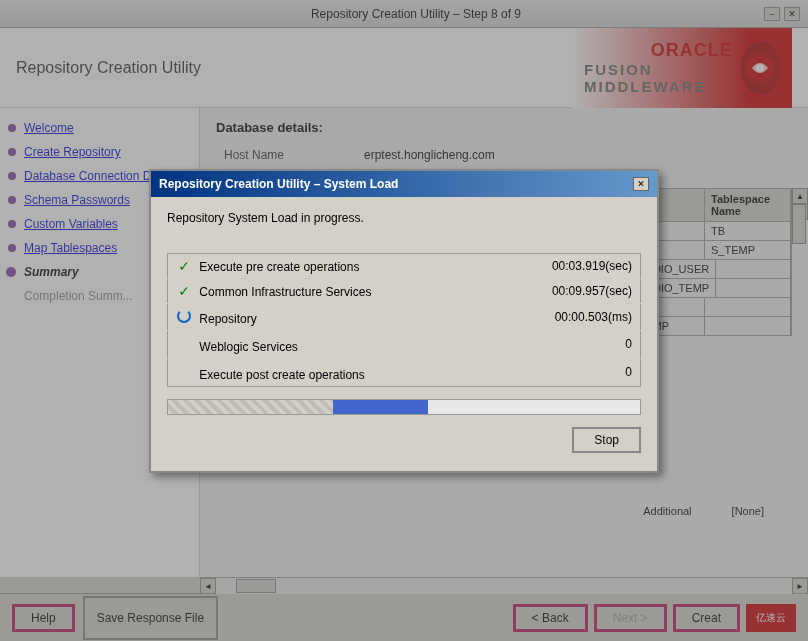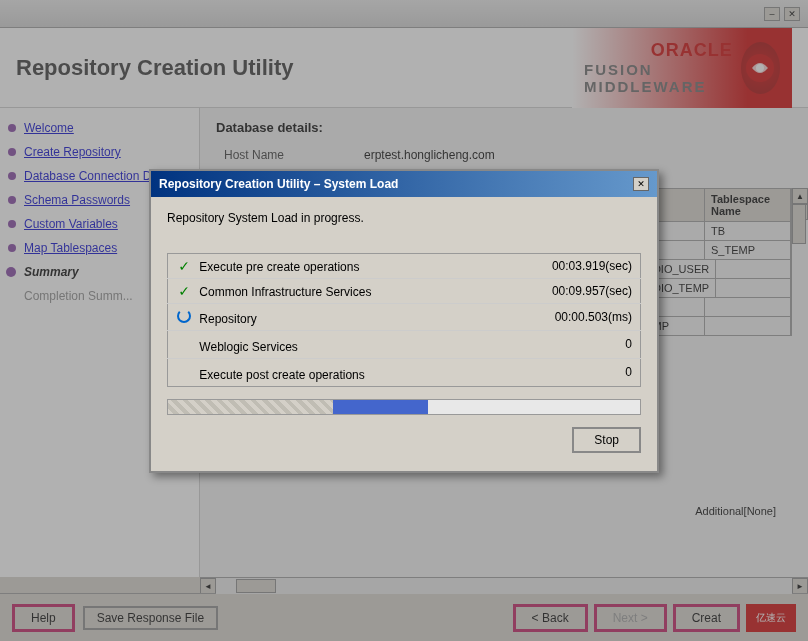--- a/index.html
+++ b/index.html
@@ -56,22 +56,22 @@
     .header {
       height: 80px;
       background: #fff;
       display: flex;
       align-items: center;
       justify-content: space-between;
       padding: 0 16px;
       border-bottom: 1px solid #ccc;
     }
     .header-title {
-      font-size: 22px;
-      font-weight: bold;
+      font-size: 16px;
+      font-weight: normal;
       color: #333;
     }
     .oracle-text {
       font-size: 18px;
       font-weight: bold;
       color: #cc0000;
       letter-spacing: 1px;
     }
     .oracle-sub {
       font-size: 15px;
@@ -280,21 +280,21 @@
       height: 28px;
       padding: 0 16px;
       background: #d4d0c8;
       border: 3px solid #be185d;
       font-size: 12px;
       cursor: pointer;
       display: flex;
       align-items: center;
     }
     .save-response-btn {
-      height: 24px;
+      height: 44px;
       padding: 0 12px;
       background: #d4d0c8;
       border: 2px solid #888;
       font-size: 12px;
       cursor: pointer;
     }
 
     
     .modal-overlay {
       position: absolute;
@@ -426,20 +426,21 @@
       border: 2px solid #888;
       font-size: 12px;
       cursor: pointer;
     }
   </style>
 </head>
 <body>
 
 <div class="title-bar">
   <div style="width:60px;"></div>
+  <div class="title-bar-text">Repository Creation Utility – Step 8 of 9</div>
   <div class="title-bar-controls">
     <button class="title-btn">–</button>
     <button class="title-btn">✕</button>
   </div>
 </div>
 
 <div class="main-container">
 
   <div class="header">
     <div class="header-title">Repository Creation Utility</div>
@@ -554,21 +555,21 @@
 
         <div style="position:absolute;right:-16px;top:0;bottom:0;width:16px;">
           <div class="scroll-btn">▲</div>
           <div class="scroll-track">
             <div class="scroll-thumb"></div>
           </div>
           <div class="scroll-btn">▼</div>
         </div>
       </div>
 
-      <div style="position:absolute;bottom:60px;right:32px;font-size:11px;display:flex;">
+      <div style="position:absolute;bottom:60px;right:44px;font-size:11px;display:flex;gap:40px;">
         <span>Additional</span>
         <span>[None]</span>
       </div>
     </div>
   </div>
 
   <div style="display:flex;height:16px;background:#d4d0c8;border-top:1px solid #999;margin-left:200px;">
     <div class="h-scroll-btn">◄</div>
     <div class="h-scroll-track">
       <div class="h-scroll-thumb"></div>

